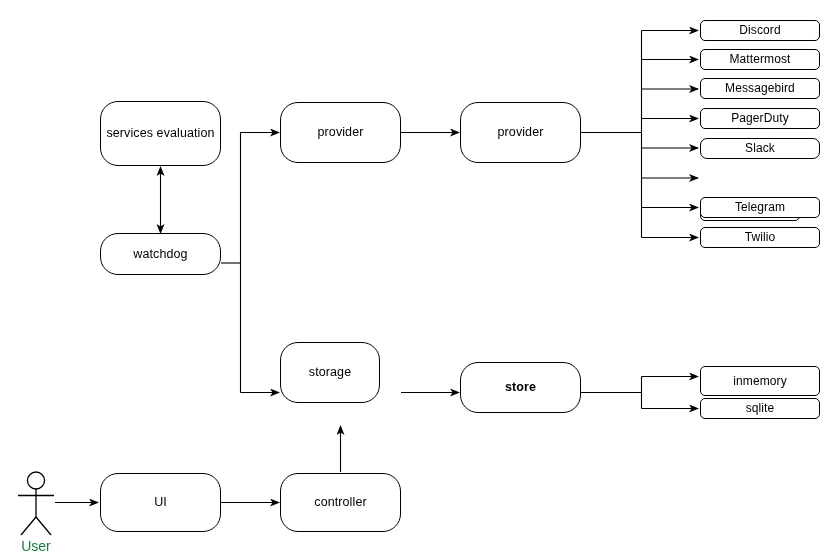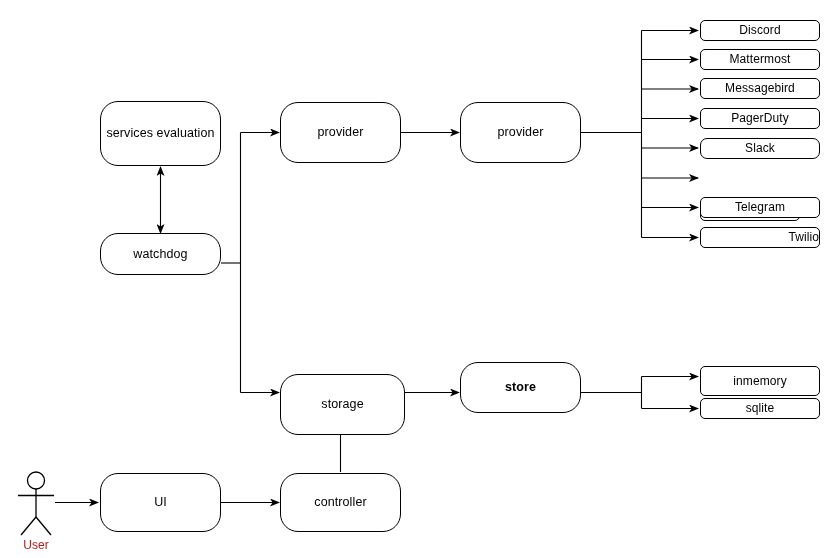--- a/index.html
+++ b/index.html
@@ -42,22 +42,22 @@
   .node.big {
     border-radius: 18px;
     font-size: 12.5px;
   }
   .node.leaf {
     border-radius: 5px;
     font-size: 12px;
   }
   .actor-label {
     position: absolute;
-    font-size: 12px;
-    color: #b91c1c;
+    font-size: 14px;
+    color: #15803d;
     text-align: center;
     white-space: nowrap;
   }
 </style>
 </head>
 <body>
 
 <div id="canvas">
 
   <svg id="edges" width="825" height="558" viewBox="0 0 825 558">
@@ -125,21 +125,21 @@
   </div>
 
   <div class="node big" style="left:280px; top:102px; width:121px; height:61px;">
     <span>provider</span>
   </div>
 
   <div class="node big" style="left:460px; top:102px; width:121px; height:61px;">
     <span>provider</span>
   </div>
 
-  <div class="node big" style="left:280px; top:374px; width:125px; height:61px;">
+  <div class="node big" style="left:280px; top:342px; width:100px; height:61px;">
     <span>storage</span>
   </div>
 
   <div class="node big" style="left:460px; top:362px; width:121px; height:51px;font-weight:bold;">
     <span>store</span>
   </div>
 
   <div class="node big" style="left:100px; top:473px; width:121px; height:59px;">
     <span>UI</span>
   </div>
@@ -162,21 +162,21 @@
   </div>
   <div class="node leaf" style="left:700px; top:138px; width:120px; height:21px;border-radius:7px;">
     <span>Slack</span>
   </div>
   <div class="node leaf" style="left:700px; top:168px; width:100px; height:21px;margin-top:32px;">
     <span>Teams</span>
   </div>
   <div class="node leaf" style="left:700px; top:197px; width:120px; height:21px;">
     <span>Telegram</span>
   </div>
-  <div class="node leaf" style="left:700px; top:227px; width:120px; height:21px;justify-content:flex-end;">
+  <div class="node leaf" style="left:700px; top:227px; width:120px; height:21px;">
     <span>Twilio</span>
   </div>
 
   <div class="node leaf" style="left:700px; top:366px; width:120px; height:30px;">
     <span>inmemory</span>
   </div>
   <div class="node leaf" style="left:700px; top:398px; width:120px; height:21px;">
     <span>sqlite</span>
   </div>
 

